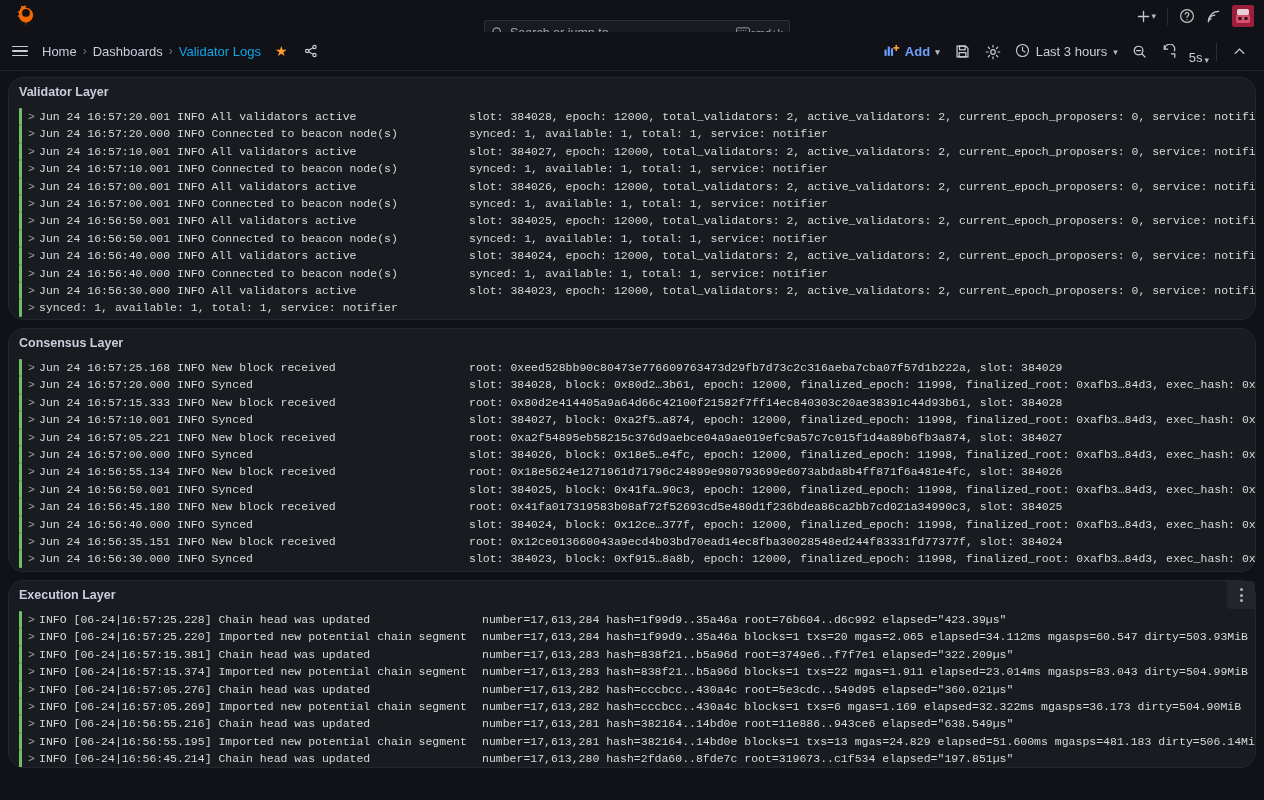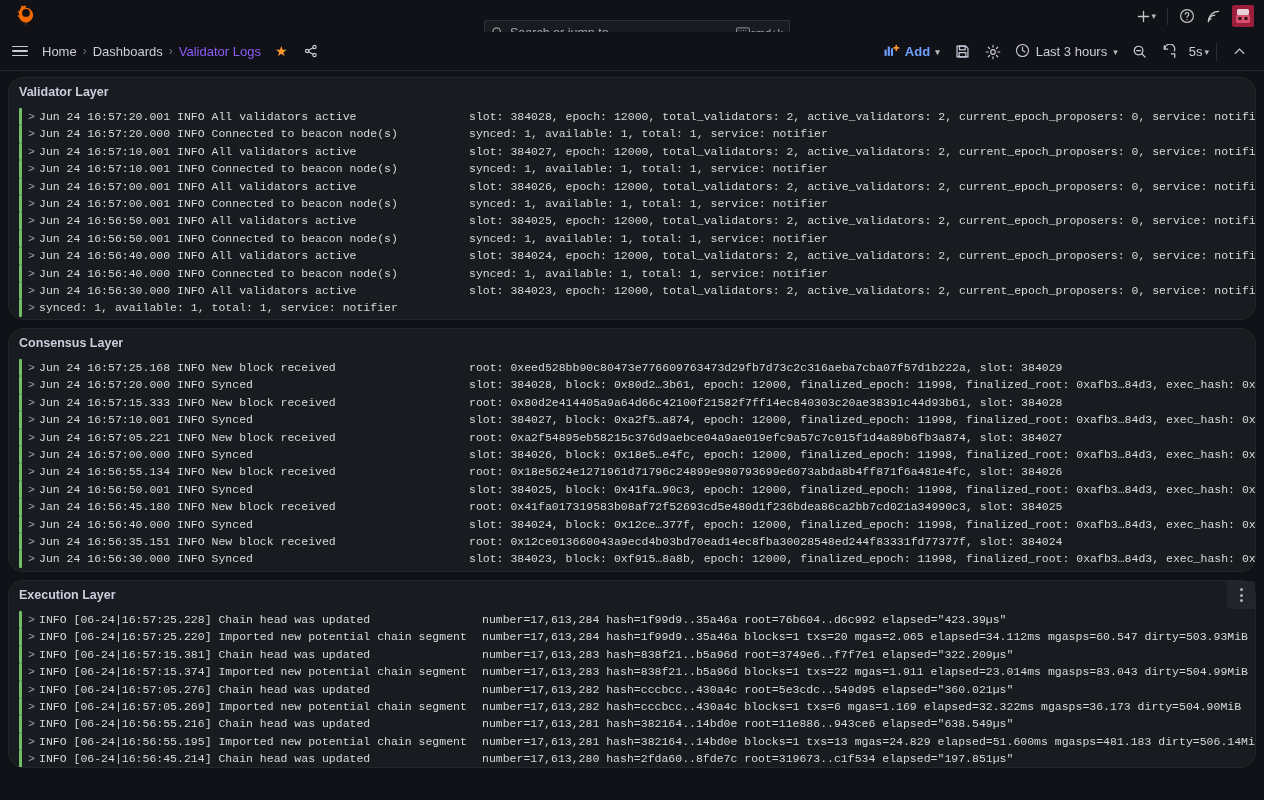--- a/index.html
+++ b/index.html
@@ -57,21 +57,21 @@
     background: #111217;
     border-bottom: 1px solid #24262b;
     display: flex; align-items: center;
     padding: 0 12px;
     position: relative;
   }
   .hamburger { display:flex; flex-direction: column; gap: 3px; margin-right: 14px; cursor:pointer; }
   .hamburger span { display:block; width: 16px; height: 1.6px; background: #ccccdc; border-radius:1px; }
   .crumbs { display:flex; align-items:center; gap: 6px; font-size: 13px; }
   .crumb { color: #ccccdc; cursor: pointer; }
-  .crumb.last { color: #8b5cf6; }
+  .crumb.last { color: #0ea5e9; }
   .crumb-sep { color: #6e7076; font-size: 12px; }
   .star-icon { color: #ff9830; margin-left: 8px; font-size: 14px; cursor:pointer; }
   .share-icon { margin-left: 10px; color: #ccccdc; cursor:pointer; display:flex; }
 
   .subnav-right {
     position: absolute; right: 10px; top: 0; height: 39px;
     display: flex; align-items: center; gap: 0px;
   }
   .add-btn {
     display:flex; align-items:center; gap:5px;
@@ -80,21 +80,21 @@
   }
   .tb-icon {
     display:flex; align-items:center; justify-content:center;
     width: 30px; height: 26px;
     color: #ccccdc; cursor:pointer;
   }
   .time-picker {
     display:flex; align-items:center; gap: 6px;
     padding: 3px 7px; font-size: 13px; color: #ccccdc; cursor:pointer;
   }
-  .refresh-group { display:flex; align-items:center; gap: 2px; }
+  .refresh-group { display:flex; align-items:flex-end; gap: 2px; }
   .refresh-val { font-size: 13px; color: #ccccdc; padding-left:2px; }
   .vsep { width:1px; height:18px; background:#2c2f35; margin: 0 7px; }
   .caret { font-size: 9px; color: #b7b9bd; }
 
   
   .dash {
     width: 100%; height: calc(800px - 71px);
     padding: 6px 8px 0 8px;
     overflow: hidden;
   }

